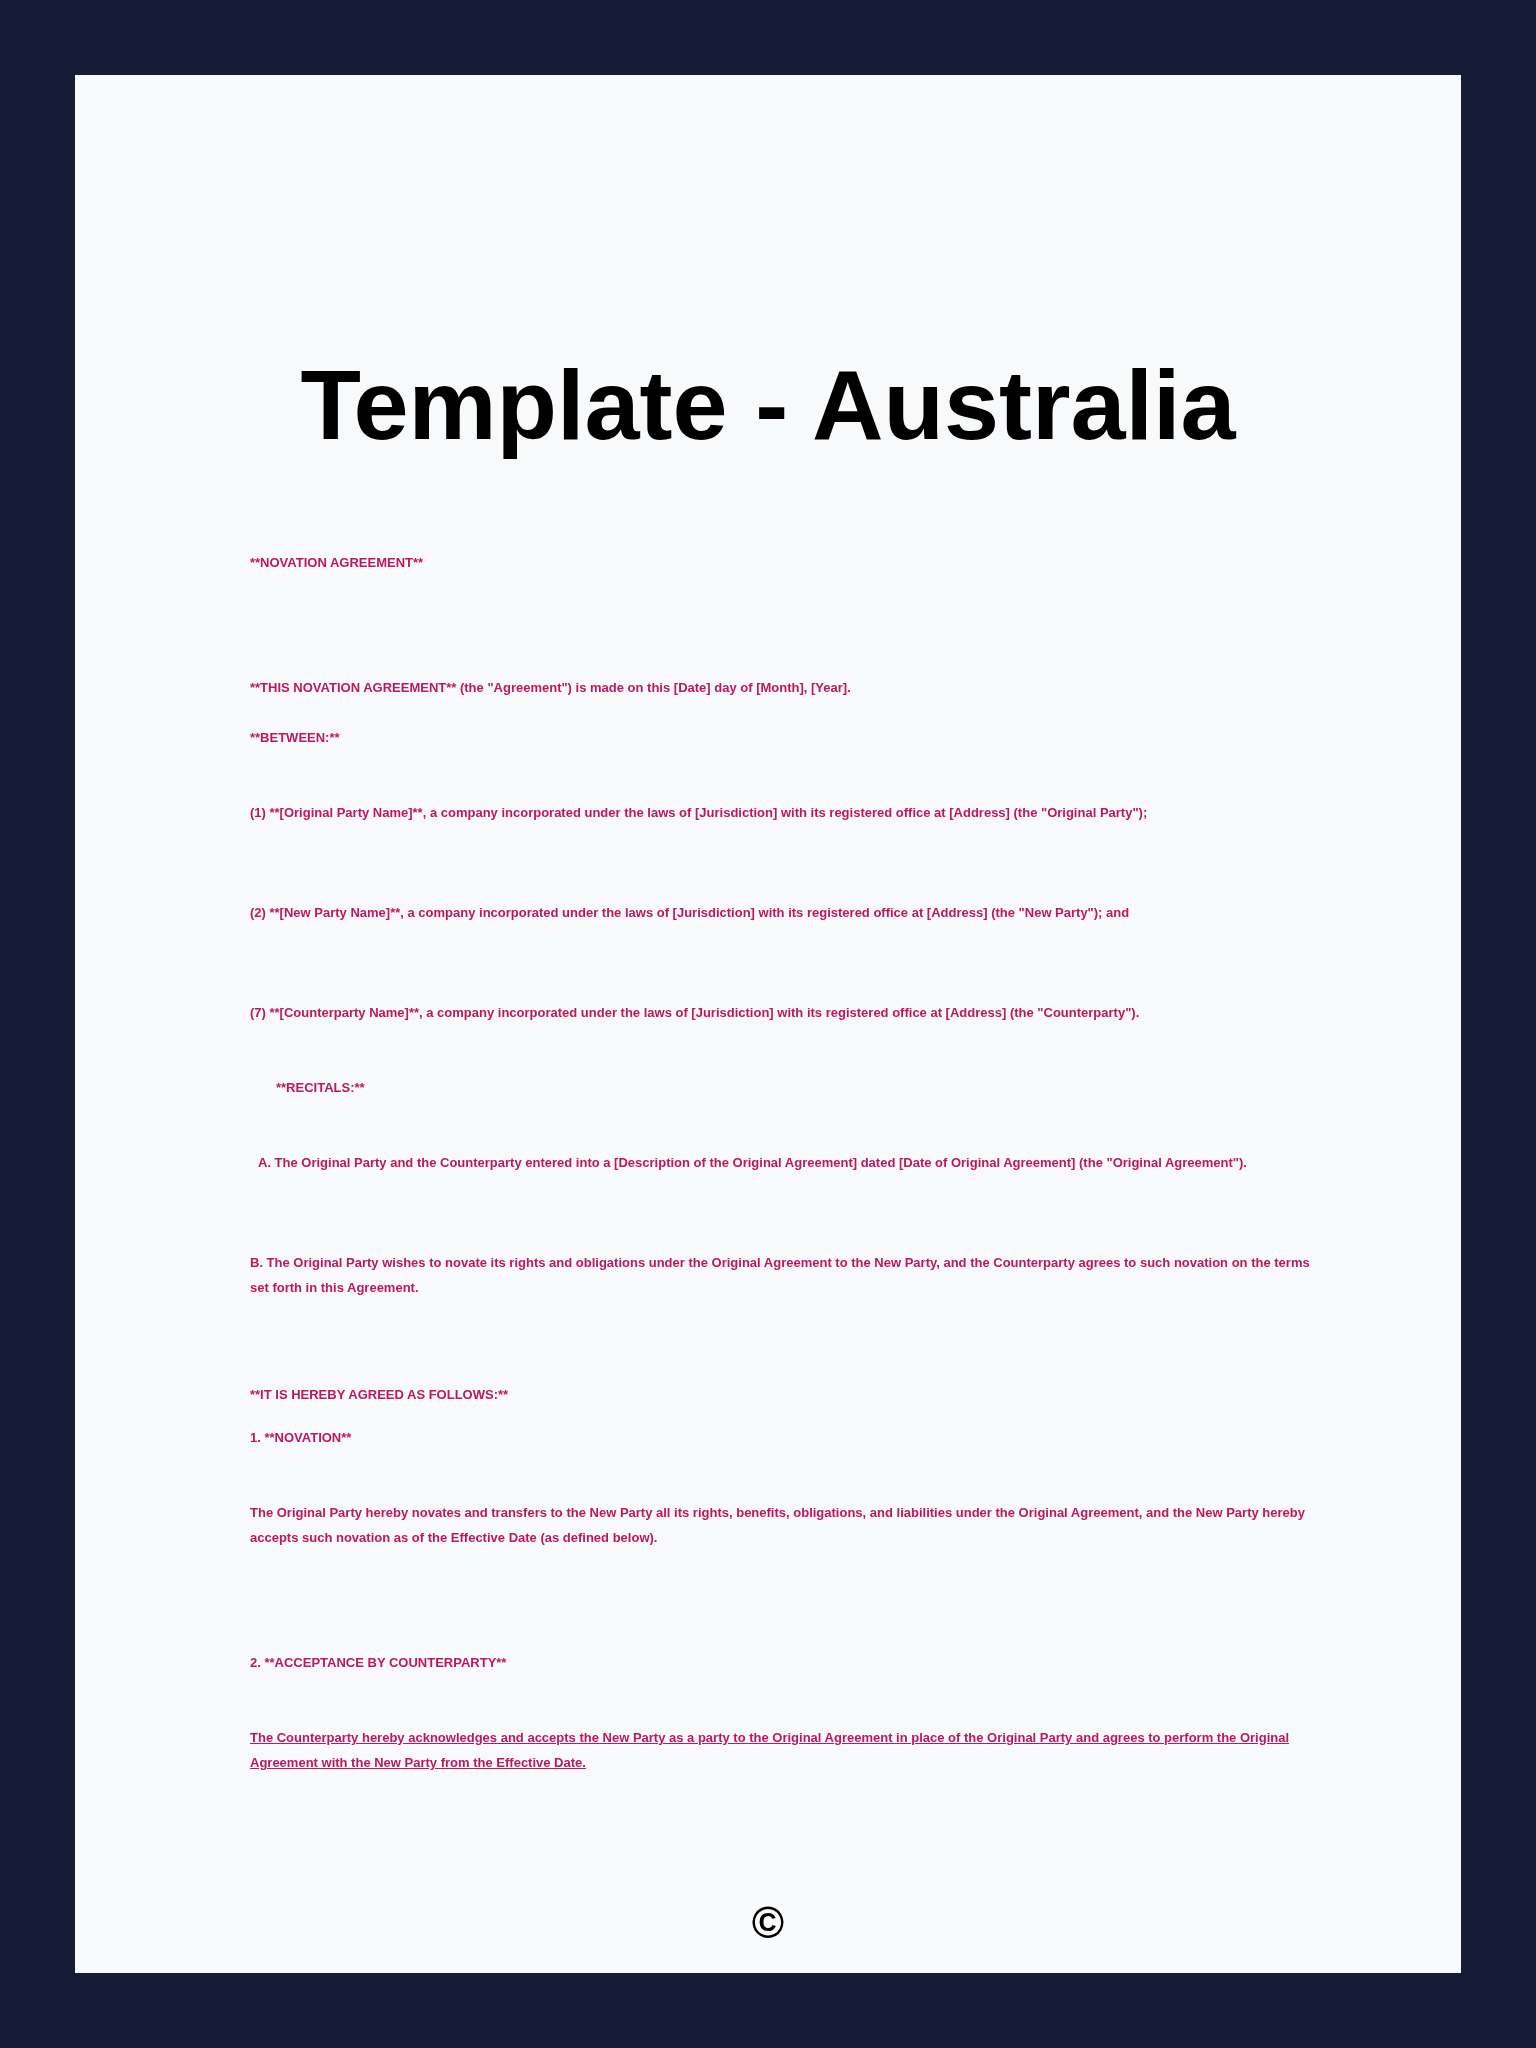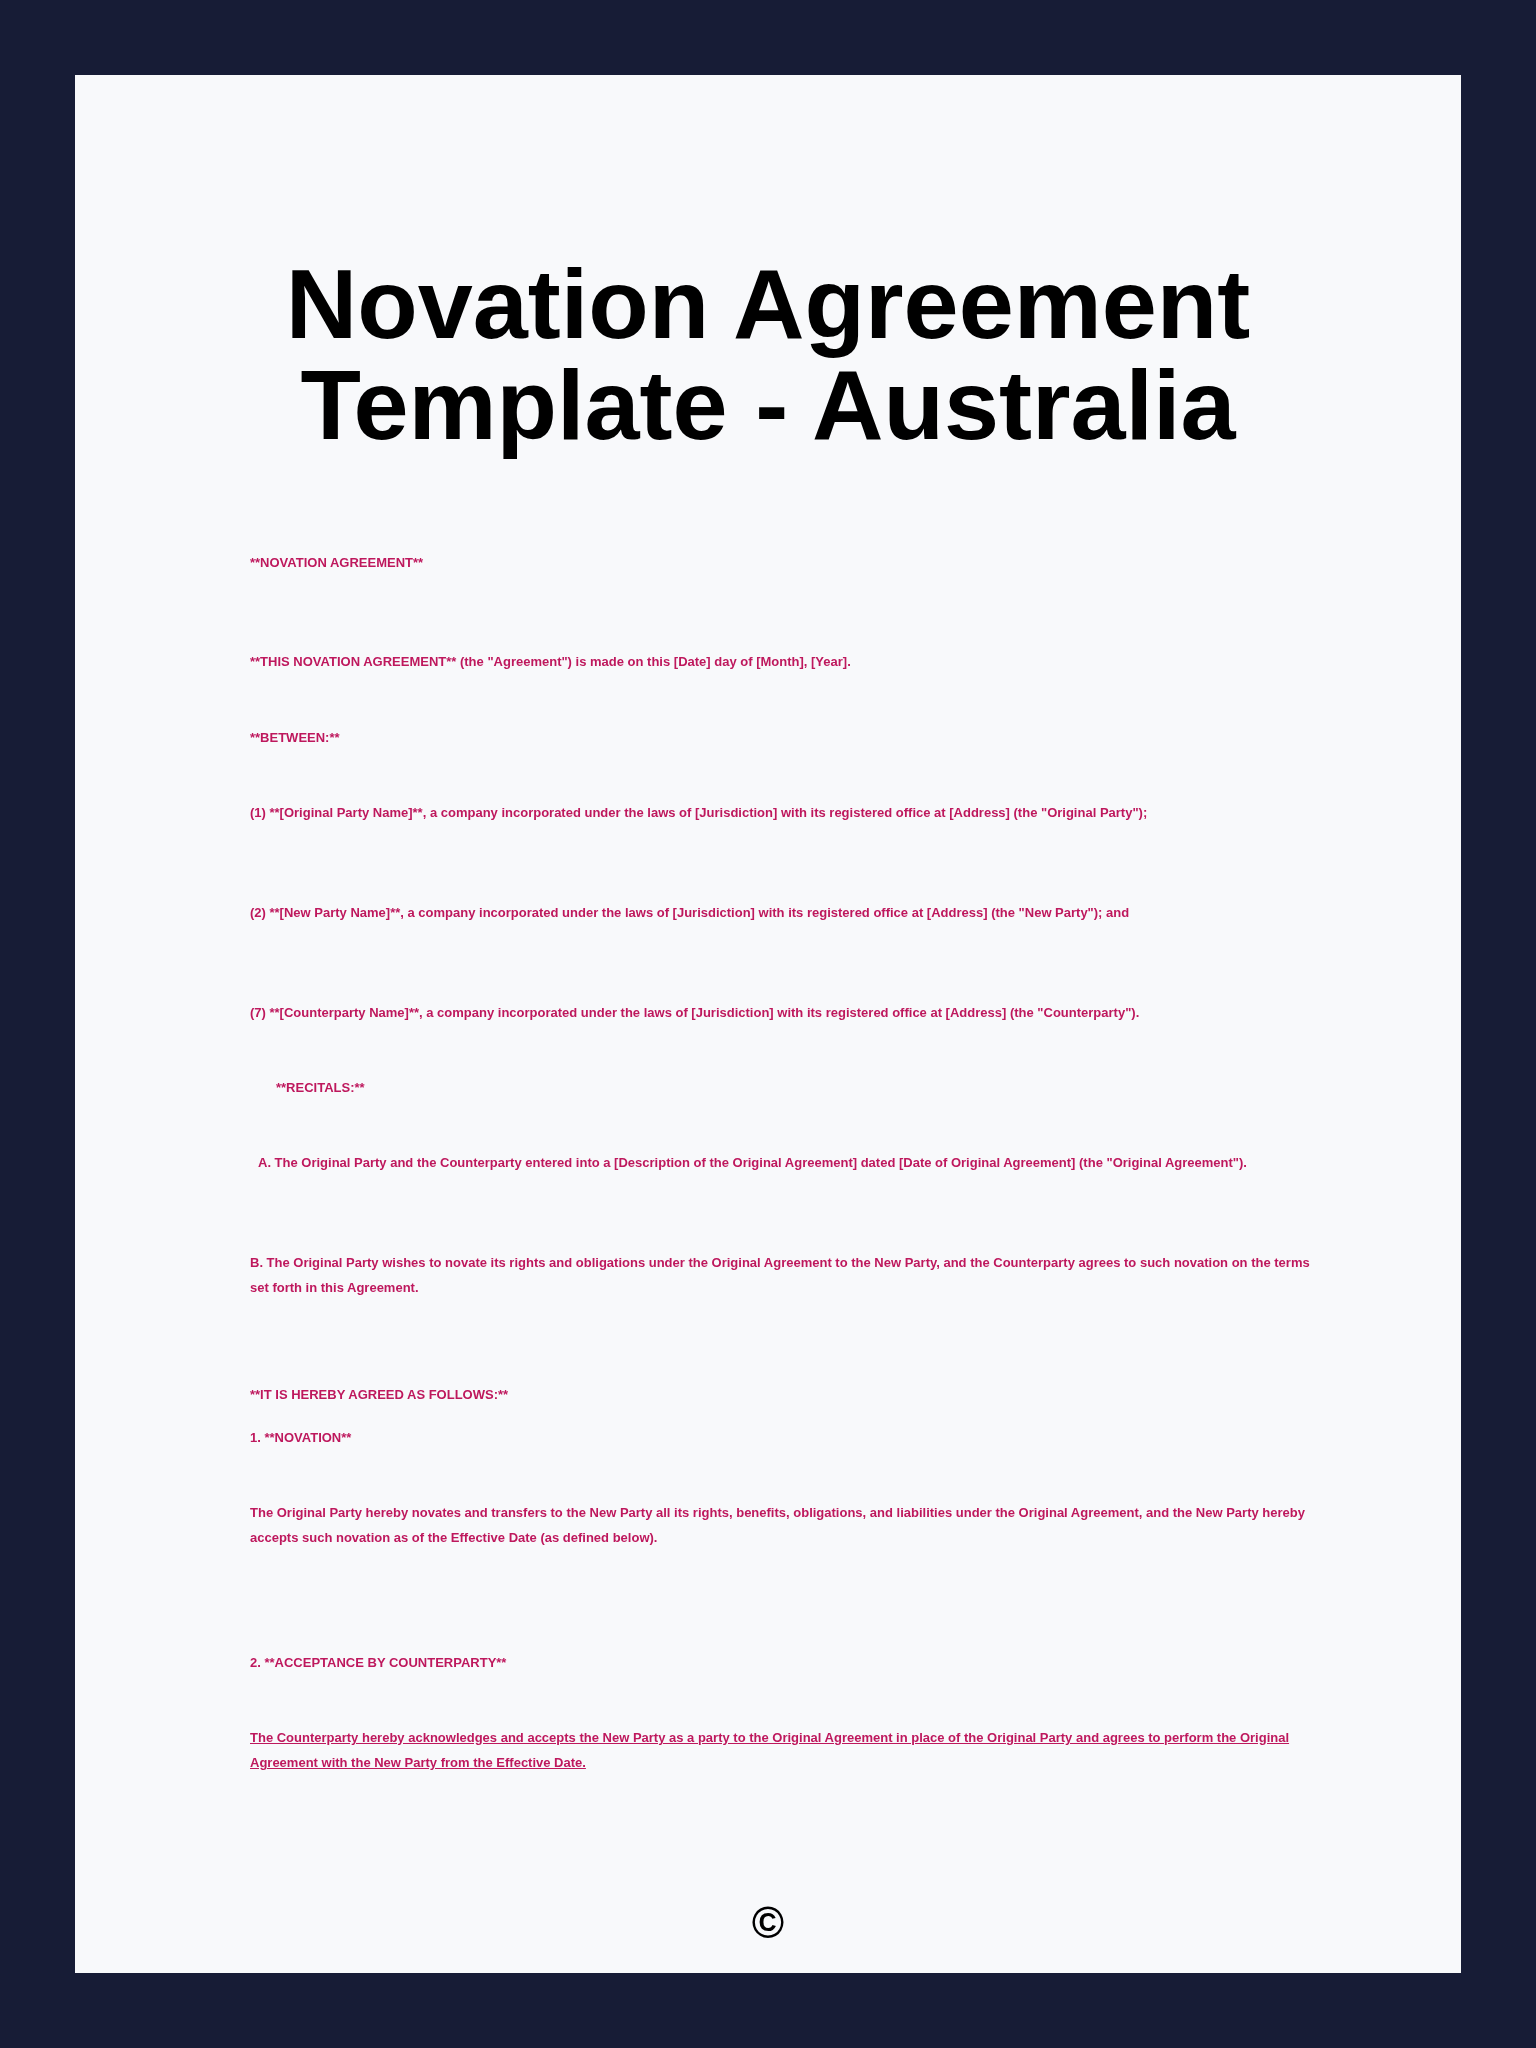--- a/index.html
+++ b/index.html
@@ -47,26 +47,26 @@
       line-height: 44px;
       color: #000;
       font-weight: bold;
     }
   </style>
 </head>
 <body>
 
 <div class="page">
   <h1 class="title">
-    <span>Novation Agreement</span><br>
+    <br>
     <span>Template - Australia</span>
   </h1>
 
   <p class="txt" style="top:475px;">**NOVATION AGREEMENT**</p>
-  <p class="txt" style="top:574px;">**THIS NOVATION AGREEMENT** (the "Agreement") is made on this [Date] day of [Month], [Year].</p>
+  <p class="txt" style="top:600px;">**THIS NOVATION AGREEMENT** (the "Agreement") is made on this [Date] day of [Month], [Year].</p>
   <p class="txt" style="top:650px;">**BETWEEN:**</p>
   <p class="txt" style="top:725px;">(1) **[Original Party Name]**, a company incorporated under the laws of [Jurisdiction] with its registered office at [Address] (the "Original Party");</p>
   <p class="txt" style="top:825px;">(2) **[New Party Name]**, a company incorporated under the laws of [Jurisdiction] with its registered office at [Address] (the "New Party"); and</p>
   <p class="txt" style="top:925px;">(7) **[Counterparty Name]**, a company incorporated under the laws of [Jurisdiction] with its registered office at [Address] (the "Counterparty").</p>
   <p class="txt" style="top:1000px;margin-left:26px;">**RECITALS:**</p>
   <p class="txt" style="top:1075px;margin-left:8px;">A. The Original Party and the Counterparty entered into a [Description of the Original Agreement] dated [Date of Original Agreement] (the "Original Agreement").</p>
   <p class="txt" style="top:1175px;">B. The Original Party wishes to novate its rights and obligations under the Original Agreement to the New Party, and the Counterparty agrees to such novation on the terms set forth in this Agreement.</p>
   <p class="txt" style="top:1307px;">**IT IS HEREBY AGREED AS FOLLOWS:**</p>
   <p class="txt" style="top:1350px;">1. **NOVATION**</p>
   <p class="txt" style="top:1425px;">The Original Party hereby novates and transfers to the New Party all its rights, benefits, obligations, and liabilities under the Original Agreement, and the New Party hereby accepts such novation as of the Effective Date (as defined below).</p>

